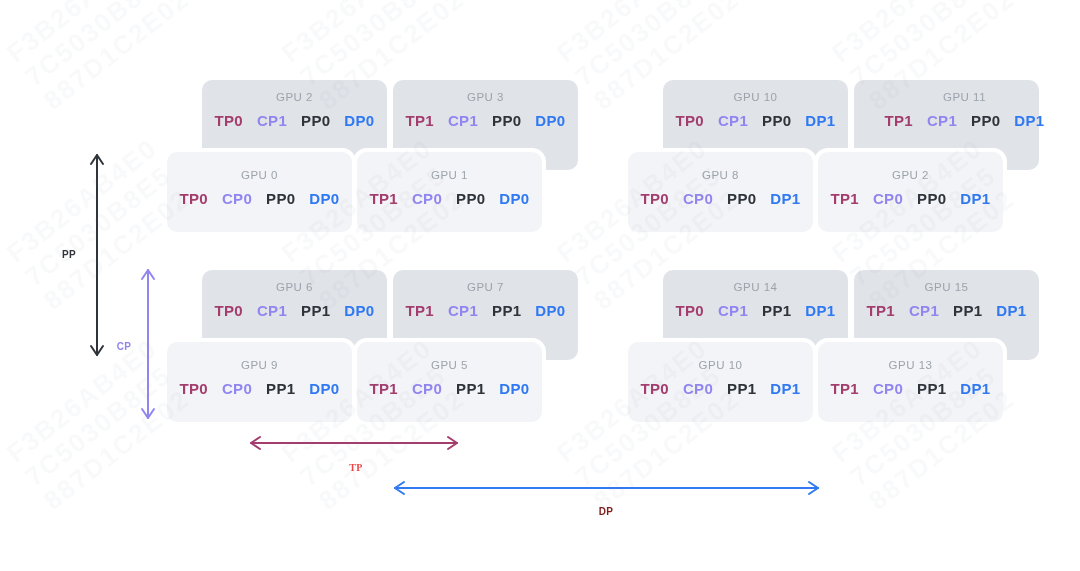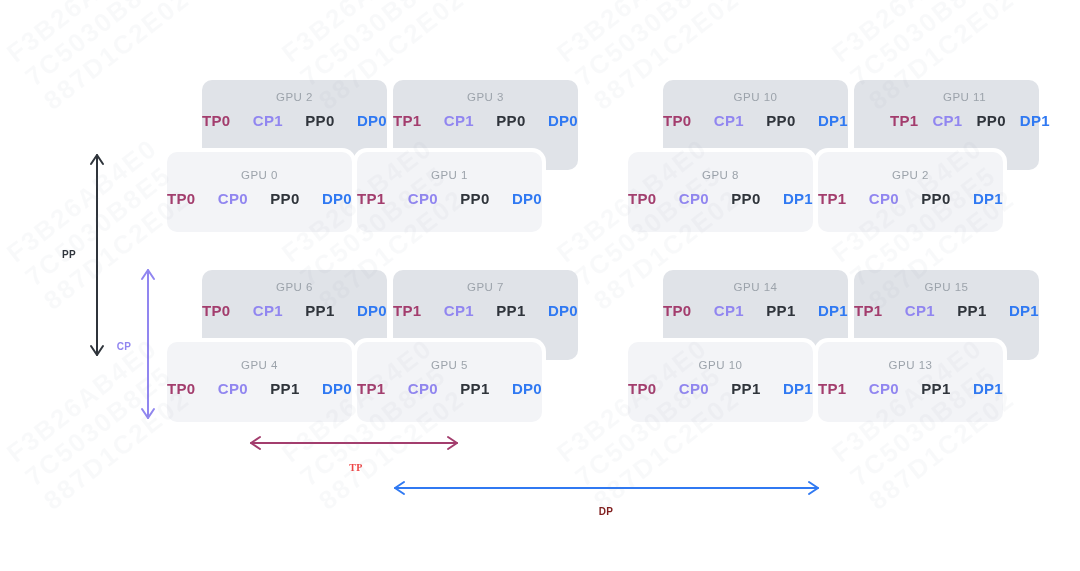--- a/index.html
+++ b/index.html
@@ -36,21 +36,21 @@
   .gpu-title {
     font-size: 11.5px;
     letter-spacing: 0.5px;
     color: var(--title-color);
     font-weight: 400;
   }
   .gpu-card.back .gpu-title { margin-top: 11px; }
   .gpu-card.front .gpu-title { margin-top: 17px; }
   .gpu-ranks {
     display: flex;
-    justify-content: space-between;
+    justify-content: center;
     gap: 14px;
     margin-top: 9px;
     font-size: 15px;
     font-weight: 600;
     letter-spacing: 0.3px;
   }
   .rank-tp { color: var(--tp-color); }
   .rank-cp { color: var(--cp-color); }
   .rank-pp { color: var(--pp-color); }
   .rank-dp { color: var(--dp-color); }
@@ -178,21 +178,21 @@
       <div class="gpu-card back" style="left: 393px; top: 270px;">
         <div class="gpu-title">GPU 7</div>
         <div class="gpu-ranks">
           <span class="rank-tp">TP1</span>
           <span class="rank-cp">CP1</span>
           <span class="rank-pp">PP1</span>
           <span class="rank-dp">DP0</span>
         </div>
       </div>
       <div class="gpu-card front" style="left: 167px; top: 342px;">
-        <div class="gpu-title">GPU 4</div>
+        <div class="gpu-title">GPU 9</div>
         <div class="gpu-ranks">
           <span class="rank-tp">TP0</span>
           <span class="rank-cp">CP0</span>
           <span class="rank-pp">PP1</span>
           <span class="rank-dp">DP0</span>
         </div>
       </div>
       <div class="gpu-card front" style="left: 357px; top: 342px;">
         <div class="gpu-title">GPU 5</div>
         <div class="gpu-ranks">

